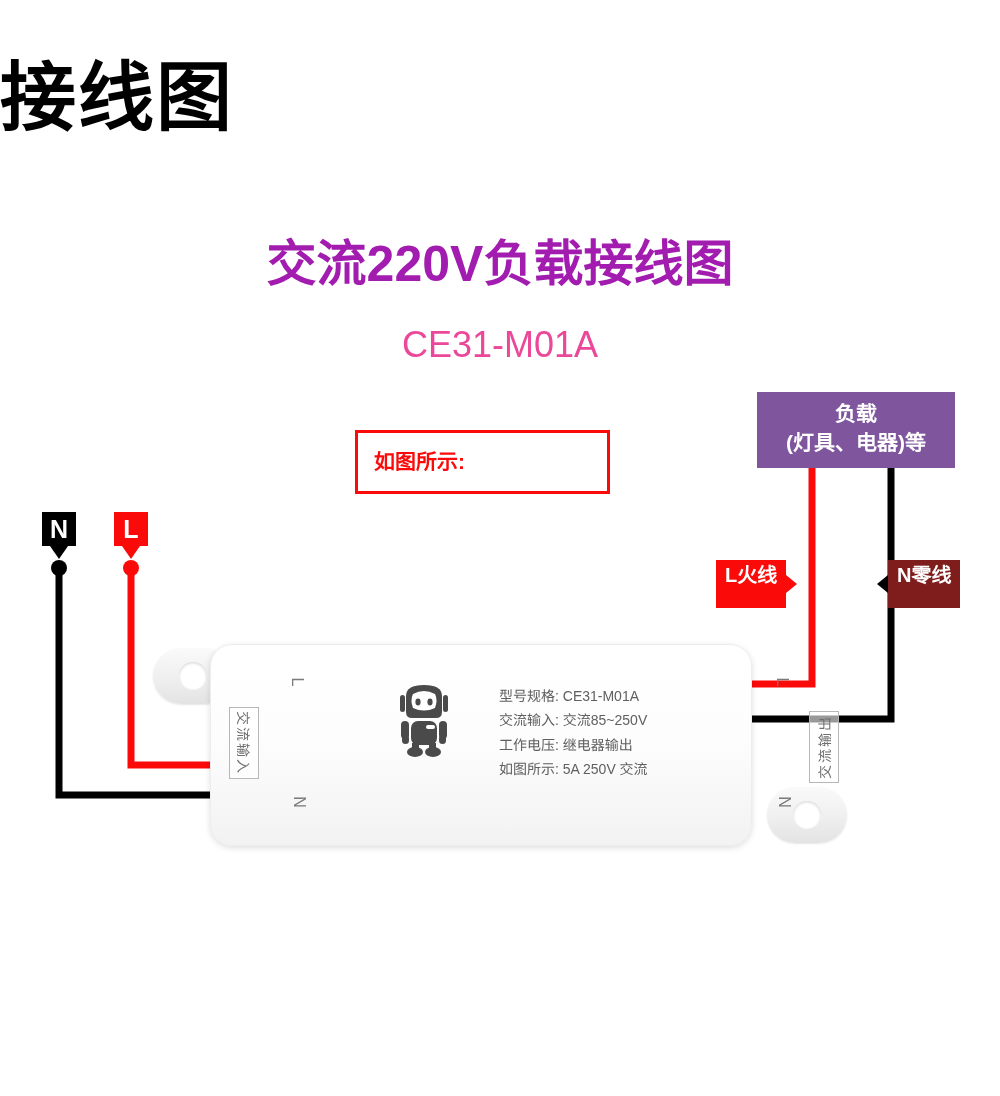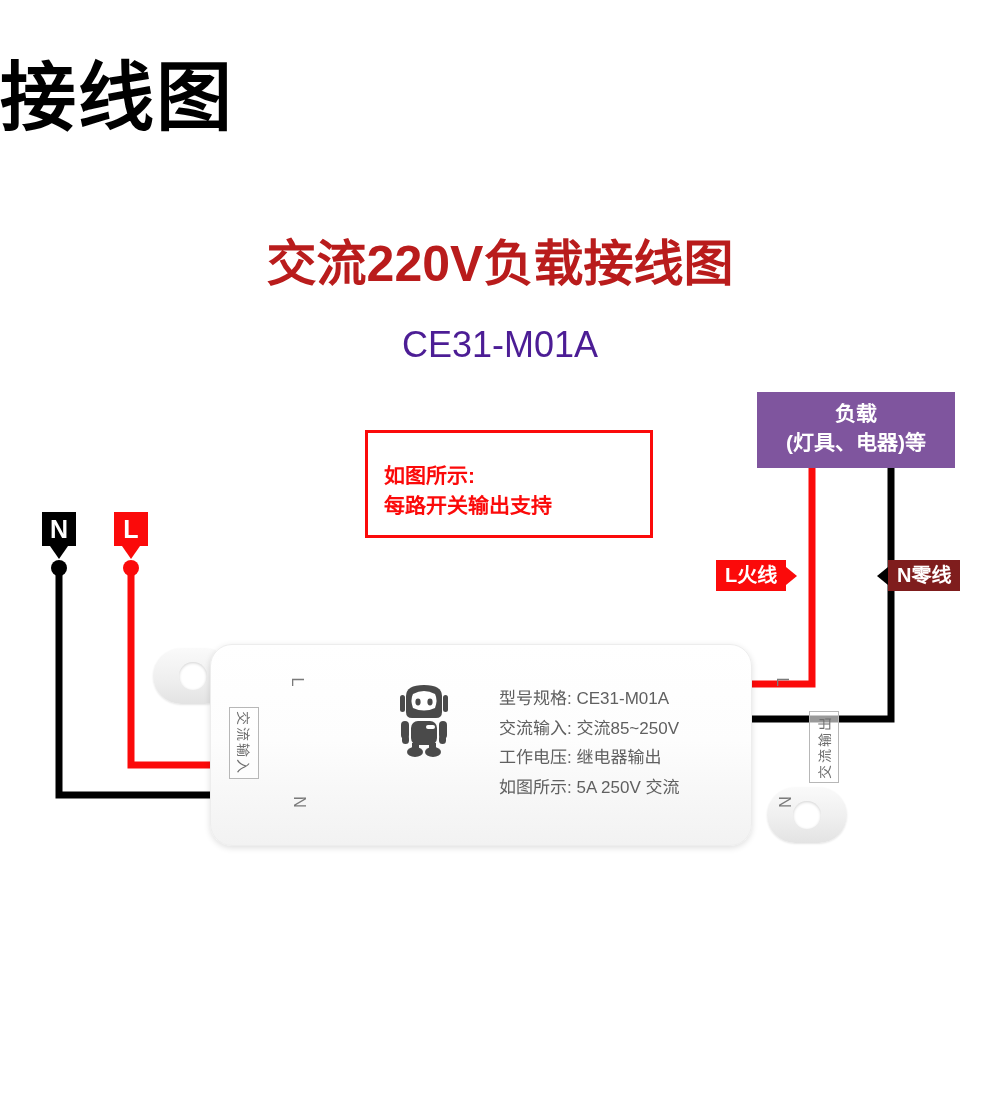--- a/index.html
+++ b/index.html
@@ -32,52 +32,51 @@
     color: #000;
     line-height: 1.05;
   }
   .title-sub {
     position: absolute;
     left: 0; top: 237px;
     width: 1000px;
     text-align: center;
     font-size: 50px;
     font-weight: bold;
-    color: #b91c1c;
+    color: #a21caf;
     line-height: 1.1;
   }
   .title-model {
     position: absolute;
     left: 0; top: 325px;
     width: 1000px;
     text-align: center;
     font-size: 36px;
     font-weight: normal;
-    color: #4c1d95;
+    color: #ec4899;
     line-height: 1.1;
   }
 
   
   #wires {
     position: absolute;
     left: 0; top: 0;
     width: 1000px;
     height: 1096px;
   }
 
   
   .note-box {
     position: absolute;
     left: 355px; top: 430px;
-    width: 288px;
+    width: 255px;
     box-sizing: border-box;
     border: 3px solid #fb0a0a;
     background: #fff;
-    padding: 28px 16px 14px 16px;
-    margin-left: 10px;
+    padding: 14px 16px 14px 16px;
   }
   .note-line {
     color: #fb0a0a;
     font-size: 21px;
     font-weight: bold;
     line-height: 1.42;
     white-space: nowrap;
   }
 
   
@@ -120,21 +119,21 @@
   }
   .flag-n { left: 42px; top: 512px; background: #000; color: #000; }
   .flag-n .glyph { color: #fff; }
   .flag-l { left: 114px; top: 512px; background: #fb0a0a; color: #fb0a0a; }
   .flag-l .glyph { color: #fff; }
   .flag .glyph { position: relative; z-index: 2; display: block; }
 
   
   .callout {
     position: absolute;
-    height: 31px;
+    height: 48px;
     line-height: 31px;
     color: #fff;
     font-size: 20px;
     font-weight: bold;
     padding: 0 9px;
     white-space: nowrap;
   }
   .callout-l {
     left: 716px; top: 560px;
     background: #fb0a0a;
@@ -243,21 +242,21 @@
     left: 182px; top: 40px;
     width: 62px; height: 72px;
   }
 
   .spec-list {
     position: absolute;
     left: 288px; top: 39px;
     width: 250px;
   }
   .spec-line {
-    font-size: 17px;
+    font-size: 14px;
     color: #606060;
     line-height: 1.74;
     white-space: nowrap;
   }
 </style>
 </head>
 <body>
 
 <div id="page">
 
@@ -274,21 +273,20 @@
     <circle cx="59" cy="568" r="8" fill="#000000"></circle>
     <circle cx="131" cy="568" r="8" fill="#fb0a0a"></circle>
 
     <path d="M748 684 L812 684 L812 462" fill="none" stroke="#fb0a0a" stroke-width="7" stroke-linecap="butt" stroke-linejoin="miter"></path>
 
     <path d="M748 719 L891 719 L891 462" fill="none" stroke="#000000" stroke-width="7" stroke-linecap="butt" stroke-linejoin="miter"></path>
   </svg>
 
   <div class="note-box">
     <div class="note-line">如图所示:</div>
-    <div class="note-line">每路开关输出支持</div>
   </div>
 
   <div class="load-box">
     <span class="load-line">负载</span>
     <span class="load-line">(灯具、电器)等</span>
   </div>
 
   <div class="flag flag-n">
     <span class="glyph">N</span>
   </div>

